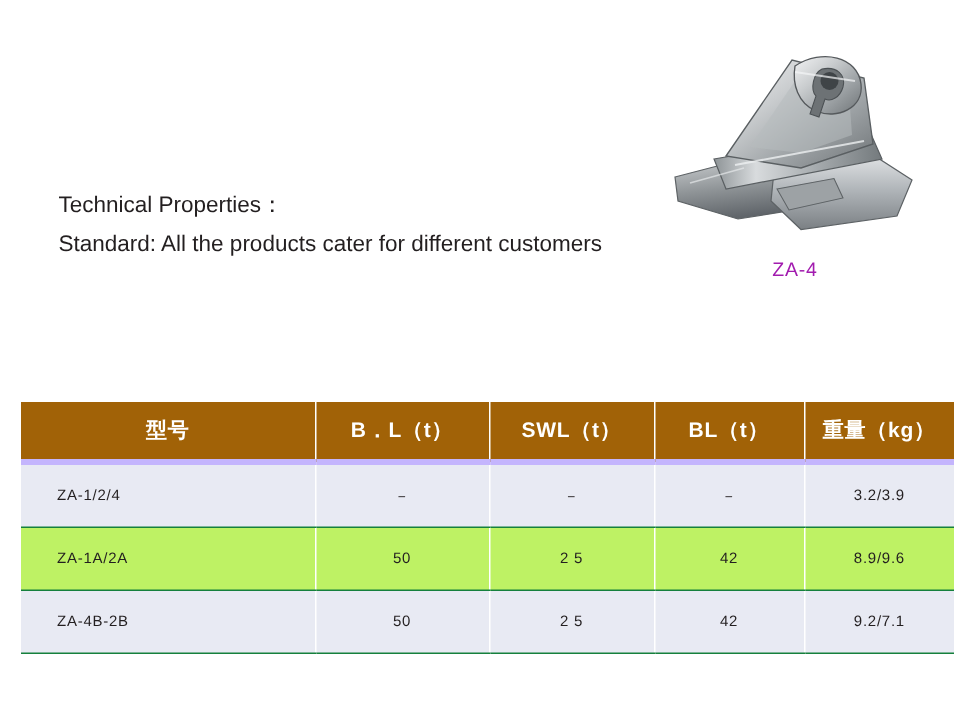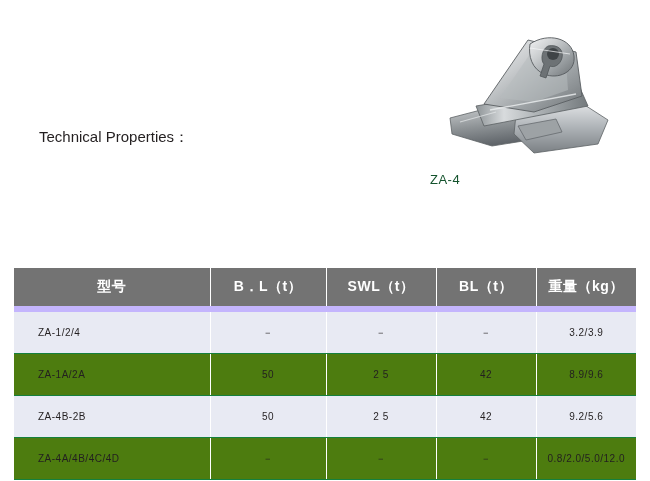--- a/index.html
+++ b/index.html
@@ -29,24 +29,24 @@
     left: 0;
     top: 0;
     width: 200px;
     height: 145px;
   }
   .product-caption {
     position: absolute;
     left: 0;
     top: 150px;
     width: 200px;
-    text-align: left;
+    text-align: center;
     font-size: 13px;
     letter-spacing: 0.5px;
-    color: #14532d;
+    color: #a21caf;
   }
 
   
   .tech-block {
     position: absolute;
     left: 22px;
     top: 124px;
     width: 400px;
     margin-left: 17px;
   }
@@ -60,44 +60,44 @@
   
   .spec-table {
     position: absolute;
     left: 14px;
     top: 268px;
     width: 622px;
     border-collapse: collapse;
     table-layout: fixed;
   }
   .spec-table th {
-    background: #737373;
+    background: #a16207;
     color: #ffffff;
     font-size: 14px;
     font-weight: bold;
     height: 36px;
     border-right: 1px solid #ffffff;
-    border-bottom: 6px solid #c4b5fd;
+    border-bottom: 4px solid #c4b5fd;
     letter-spacing: 0.5px;
   }
   .spec-table th:last-child { border-right: none; }
   .spec-table td {
     height: 39px;
     font-size: 10px;
     text-align: center;
     color: #231f20;
     border-right: 1px solid #ffffff;
     border-bottom: 1px solid #15803d;
     letter-spacing: 0.5px;
     margin-left: 16px;
   }
   .spec-table td:last-child { border-right: none; }
   .spec-table td:first-child { text-align: left; padding-left: 24px; }
   .row-a td { background: #e8eaf3; }
-  .row-b td { background: #4d7c0f; }
+  .row-b td { background: #bef264; }
   .col-model { width: 196px; }
   .col-bl1   { width: 116px; }
   .col-swl   { width: 110px; }
   .col-bl2   { width: 100px; }
   .col-weight{ width: 100px; }
 </style>
 </head>
 <body>
 
 <div class="product-area">
@@ -148,20 +148,21 @@
       <path d="M60 88 L146 72" stroke="#eef0f1" stroke-width="1.4" opacity="0.8" fill="none"></path>
       <path d="M30 100 L66 90" stroke="#e6e8ea" stroke-width="1.2" opacity="0.7" fill="none"></path>
       <path d="M100 26 L140 32" stroke="#f4f5f6" stroke-width="1.2" opacity="0.7" fill="none"></path>
     </svg>
   </div>
   <div class="product-caption">ZA-4</div>
 </div>
 
 <div class="tech-block">
   <div class="tech-line">Technical Properties：</div>
+  <div class="tech-line">Standard: All the products cater for different customers</div>
 </div>
 
 <table class="spec-table">
   <colgroup>
     <col class="col-model">
       <col class="col-bl1">
       <col class="col-swl">
       <col class="col-bl2">
       <col class="col-weight">
   </colgroup>
@@ -187,23 +188,16 @@
       <td>50</td>
       <td>2 5</td>
       <td>42</td>
       <td>8.9/9.6</td>
     </tr>
     <tr class="row-a">
       <td>ZA-4B-2B</td>
       <td>50</td>
       <td>2 5</td>
       <td>42</td>
-      <td>9.2/5.6</td>
-    </tr>
-    <tr class="row-b">
-      <td>ZA-4A/4B/4C/4D</td>
-      <td>－</td>
-      <td>－</td>
-      <td>－</td>
-      <td>0.8/2.0/5.0/12.0</td>
+      <td>9.2/7.1</td>
     </tr>
   </tbody>
 </table>
 
 </body></html>

